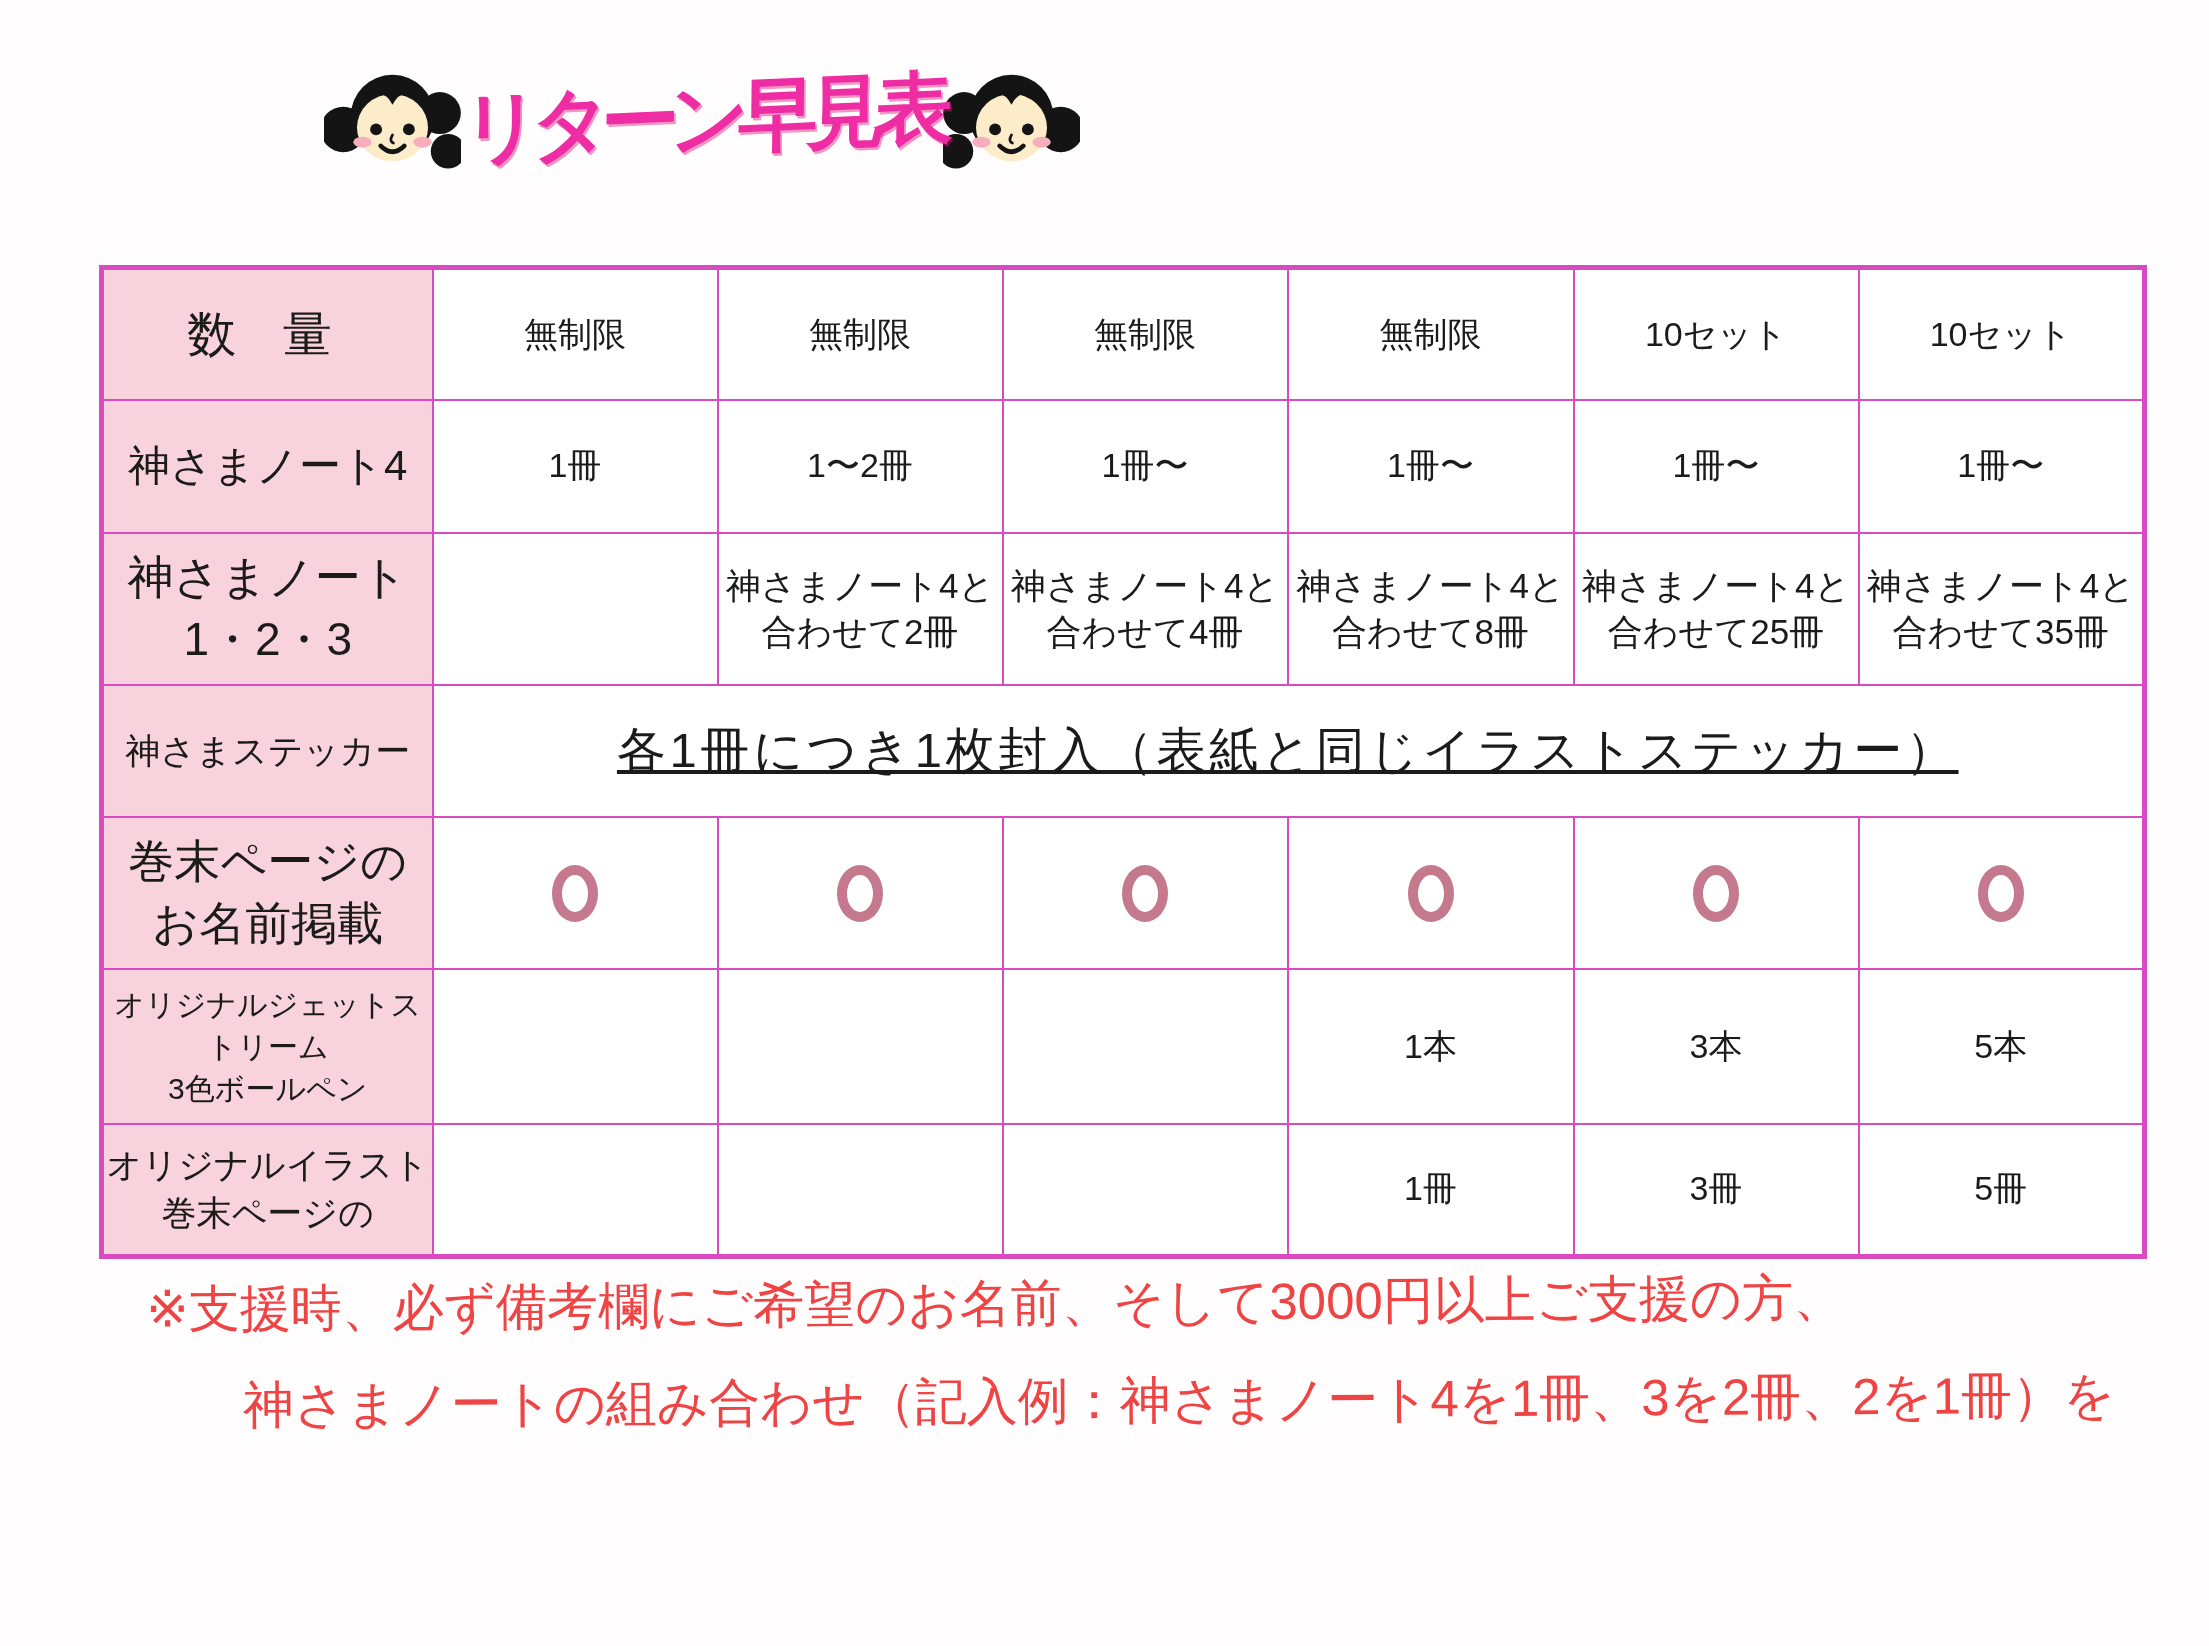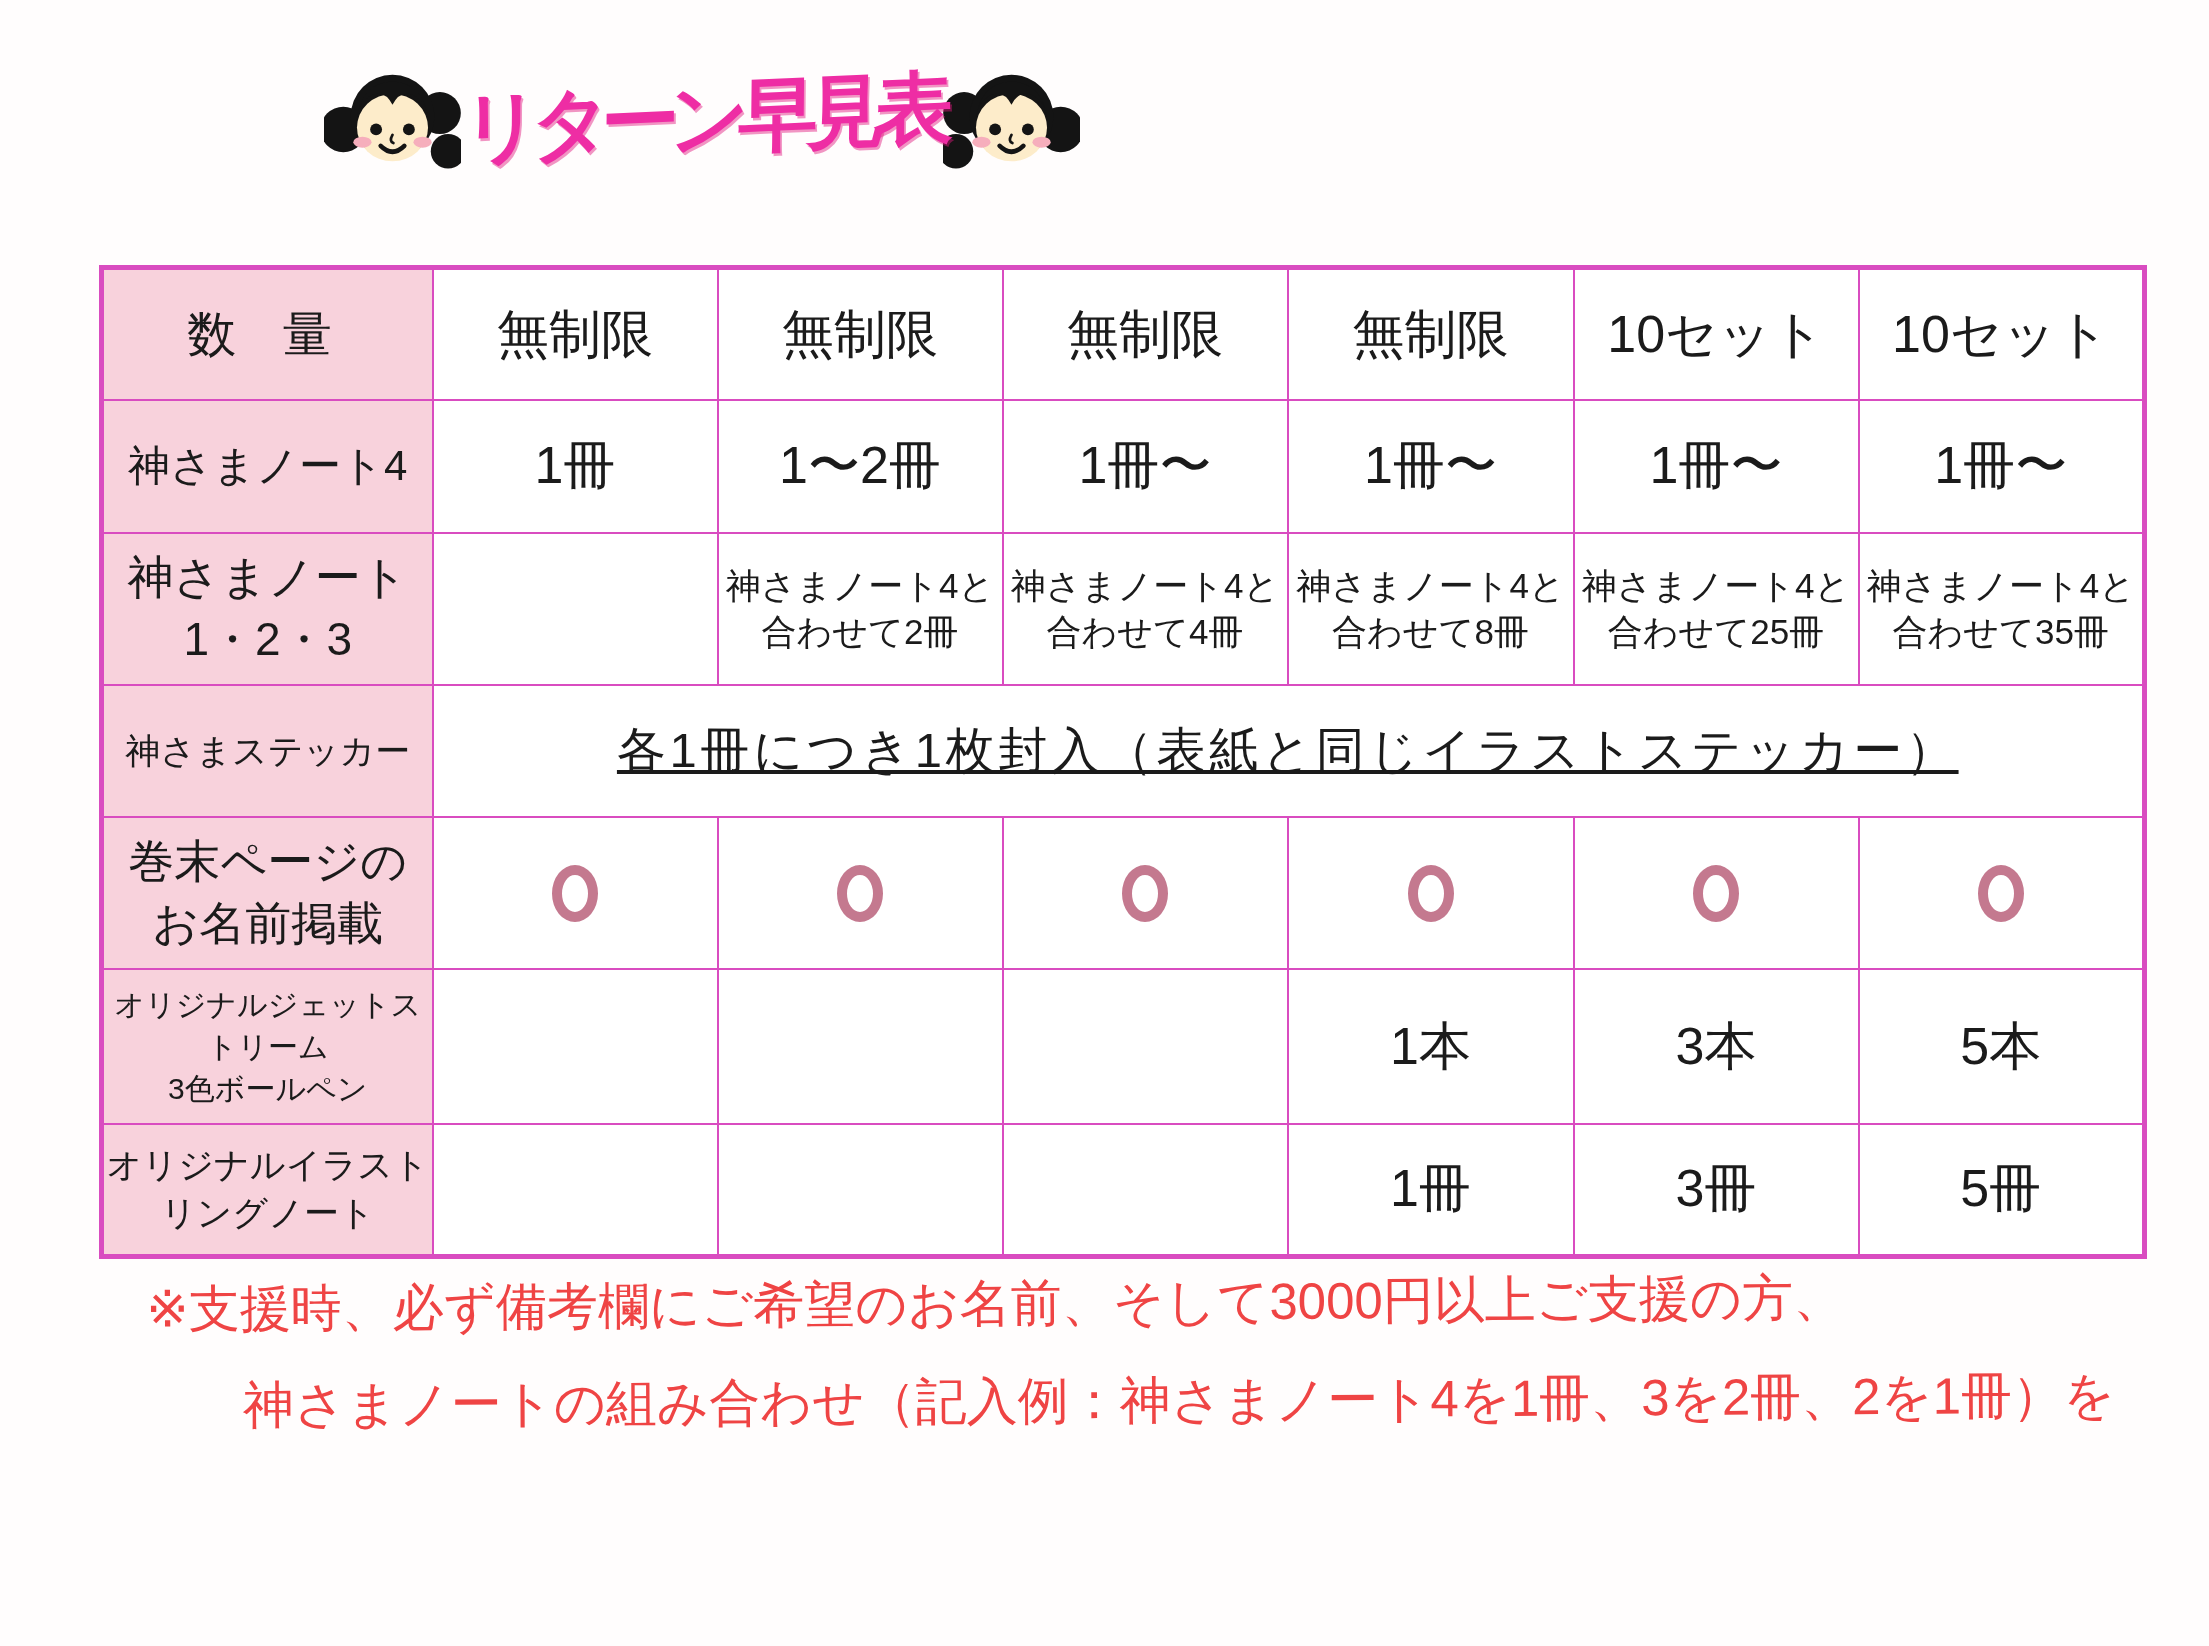--- a/index.html
+++ b/index.html
@@ -39,21 +39,21 @@
     background:#ffffff;
   }
   table.reward td {
     border:2.7px solid #d94cc0;
     text-align:center; vertical-align:middle;
     overflow:hidden;
   }
   tr { height:110px; }
   .pink { background:#f8d2dc; }
   .hdr { font-size:55px; letter-spacing:1.8px; }
-  .val { font-size:52px;border-radius:15px; }
+  .val { font-size:34px;border-radius:15px; }
   .val-sm { font-size:35px; line-height:46px; }
   .lbl { font-size:46px; }
   .lbl-qty { font-size:49px; letter-spacing:16.4px; }
   .lbl-note4 { font-size:42px; }
   .lbl-sm { font-size:30px; line-height:42px; }
   .lbl-md { font-size:35px; line-height:48px; }
   .multiline { white-space:pre-line; }
   .merged { font-size:49px; letter-spacing:3.7px;text-decoration:underline; }
 
   .ring {
@@ -183,21 +183,21 @@
       <td class="val"></td>
       <td class="val"></td>
       <td class="val"></td>
       <td class="val">1本</td>
       <td class="val">3本</td>
       <td class="val">5本</td>
     </tr>
 
     <tr>
       <td class="pink lbl lbl-md multiline">オリジナルイラスト
-リングノート</td>
+巻末ページの</td>
       <td class="val"></td>
       <td class="val"></td>
       <td class="val"></td>
       <td class="val">1冊</td>
       <td class="val">3冊</td>
       <td class="val">5冊</td>
     </tr>
   </tbody>
     </table>
 

